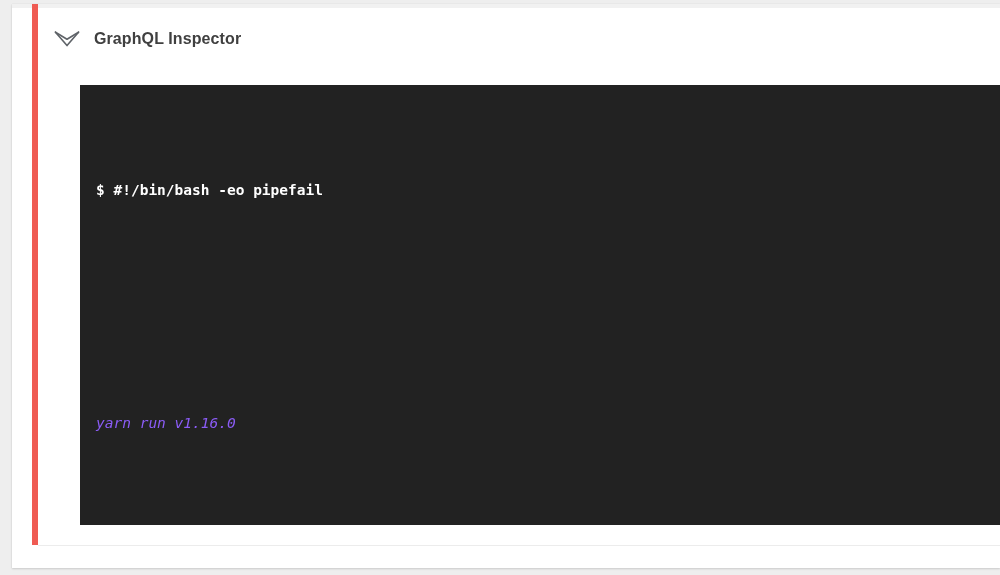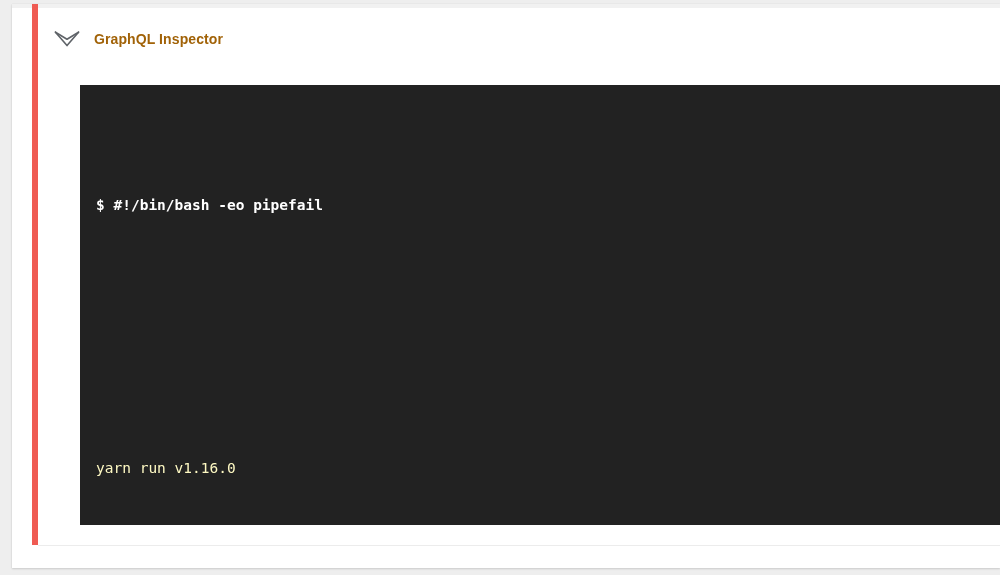--- a/index.html
+++ b/index.html
@@ -68,23 +68,23 @@
     width: 30px;
     height: 30px;
     display: flex;
     align-items: center;
     justify-content: center;
     color: #5f6368;
   }
   .logo-icon svg { display: block; }
 
   .header-title {
-    font-size: 14px;
+    font-size: 16px;
     font-weight: bold;
-    color: #a16207;
+    color: #404040;
     letter-spacing: 0.1px;
     white-space: nowrap;
   }
 
   
   .terminal {
     position: absolute;
     left: 68px;
     top: 81px;
     width: 932px;
@@ -93,24 +93,24 @@
     overflow: hidden;
   }
   .terminal-inner {
     padding: 16px 16px 16px 16px;
     font-family: "DejaVu Sans Mono", "Liberation Mono", monospace;
     font-size: 14.5px;
     line-height: 25.8px;
     color: #e8e8e8;
     white-space: pre;
   }
-  .line { white-space: pre; min-height: 25.8px; margin-top: 15px; }
+  .line { white-space: pre; min-height: 25.8px; }
   .line.blank { color: transparent; }
   .cmd { font-weight: bold; color: #ffffff; }
-  .plain { color: #fef9c3; }
+  .plain { color: #8b5cf6; font-style: italic; }
 
   
   .footer-rule {
     position: absolute;
     left: 26px;
     top: 541px;
     width: 962px;
     height: 1px;
     background: #ececec;
   }

